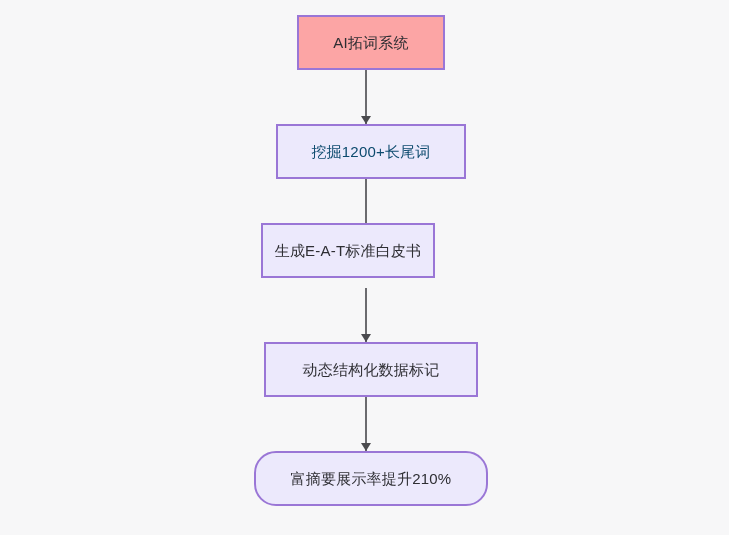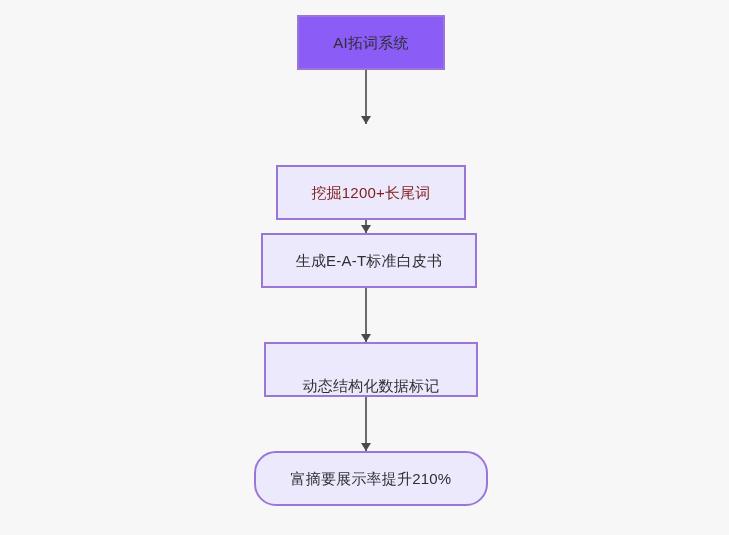--- a/index.html
+++ b/index.html
@@ -77,29 +77,29 @@
   </div>
   <div class="connector" id="edge-2" style="left: 360px; top: 288px; width: 12px; height: 54px;">
     <div class="conn-line" style="height: 54px; background: rgb(107, 107, 111);"></div>
     <div class="conn-head"></div>
   </div>
   <div class="connector" id="edge-3" style="left: 360px; top: 397px; width: 12px; height: 54px;">
     <div class="conn-line" style="height: 54px; background: rgb(107, 107, 111);"></div>
     <div class="conn-head"></div>
   </div>
 
-  <div class="node" id="node-0" style="left: 297px; top: 15px; width: 148px; height: 55px; background: #8b5cf6; border-color: rgb(154, 118, 214); color: rgb(46, 46, 51);">
+  <div class="node" id="node-0" style="left: 297px; top: 15px; width: 148px; height: 55px; background: #fca5a5; border-color: rgb(154, 118, 214); color: rgb(46, 46, 51);">
     <span class="node-label">AI拓词系统</span>
   </div>
-  <div class="node" id="node-1" style="left: 276px; top: 124px; width: 190px; height: 55px; background: rgb(236, 233, 252); border-color: rgb(154, 118, 214); color: #7f1d1d; margin-top: 41px;">
+  <div class="node" id="node-1" style="left: 276px; top: 124px; width: 190px; height: 55px; background: rgb(236, 233, 252); border-color: rgb(154, 118, 214); color: #0c4a6e;">
     <span class="node-label">挖掘1200+长尾词</span>
   </div>
-  <div class="node" id="node-2" style="left: 261px; top: 233px; width: 216px; height: 55px; background: rgb(236, 233, 252); border-color: rgb(154, 118, 214); color: rgb(46, 46, 51);">
+  <div class="node" id="node-2" style="left: 261px; top: 223px; width: 174px; height: 55px; background: rgb(236, 233, 252); border-color: rgb(154, 118, 214); color: rgb(46, 46, 51);">
     <span class="node-label">生成E-A-T标准白皮书</span>
   </div>
-  <div class="node" id="node-3" style="left: 264px; top: 342px; width: 214px; height: 55px; background: rgb(236, 233, 252); border-color: rgb(154, 118, 214); color: rgb(46, 46, 51); align-items: flex-end;">
+  <div class="node" id="node-3" style="left: 264px; top: 342px; width: 214px; height: 55px; background: rgb(236, 233, 252); border-color: rgb(154, 118, 214); color: rgb(46, 46, 51);">
     <span class="node-label">动态结构化数据标记</span>
   </div>
   <div class="node" id="node-4" style="left: 254px; top: 451px; width: 234px; height: 55px; background: rgb(236, 233, 252); border-color: rgb(154, 118, 214); color: rgb(46, 46, 51); border-radius: 22px;">
     <span class="node-label">富摘要展示率提升210%</span>
   </div>
 
 </div>
 
 </body></html>

